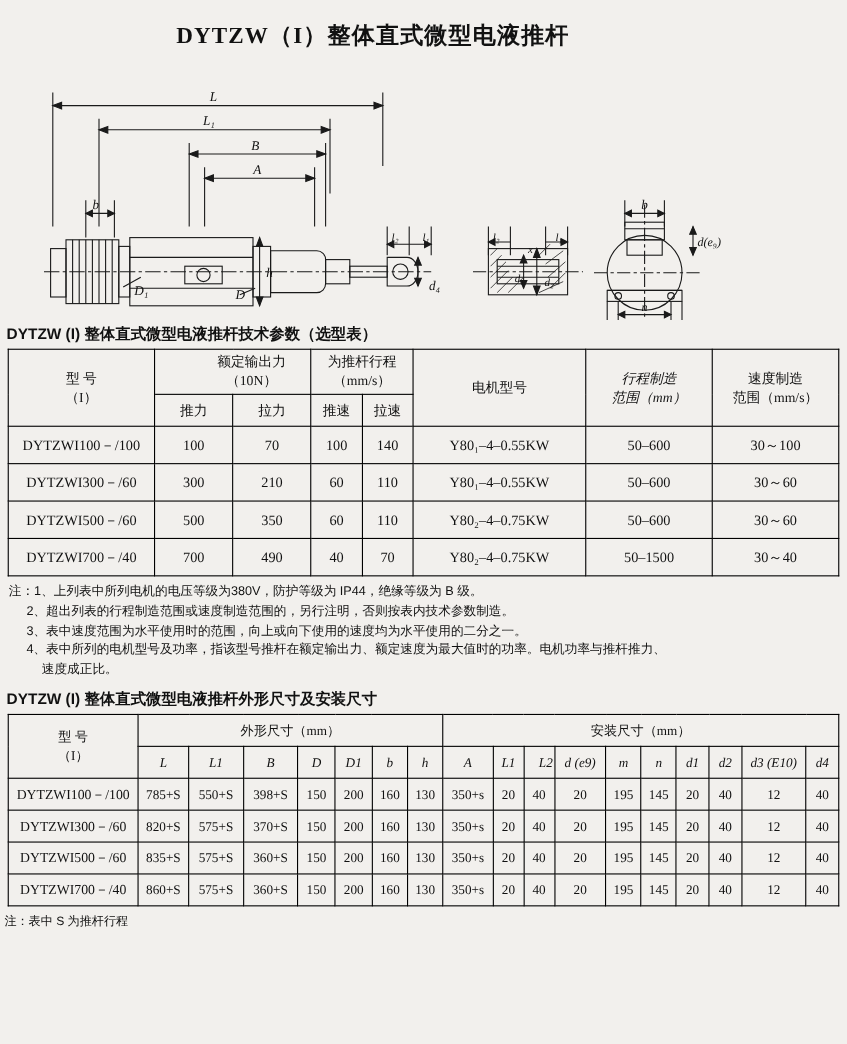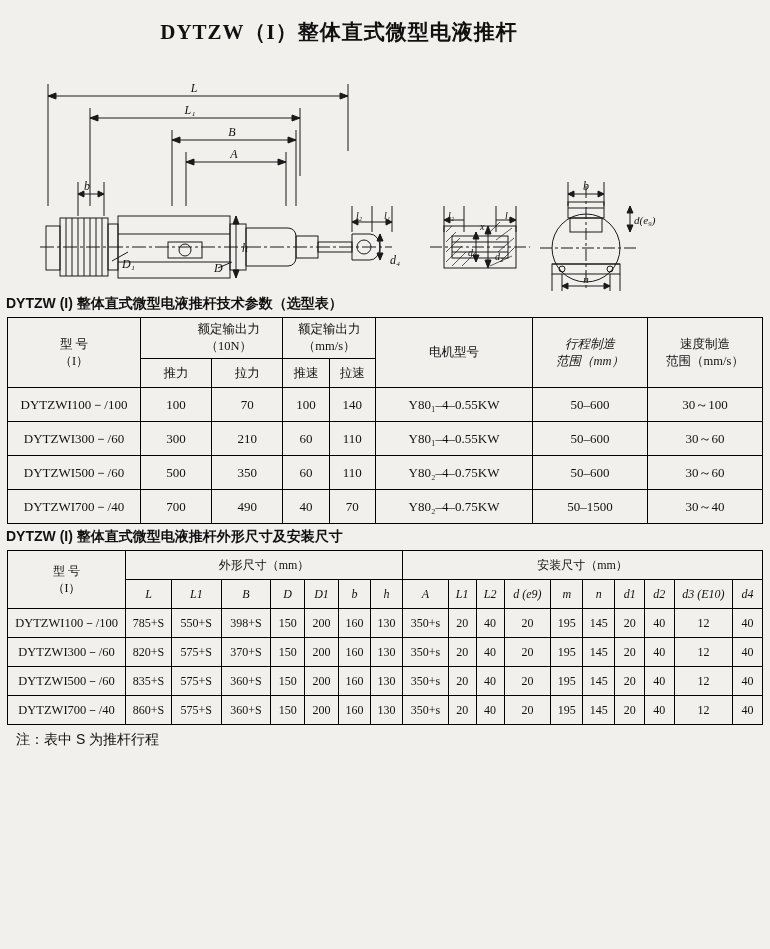--- a/index.html
+++ b/index.html
@@ -80,22 +80,22 @@
   table.dims td{
     border:1px solid #000;
     text-align:center;
     vertical-align:middle;
     padding:2px 1px;
     height:24px;
     font-family:"Liberation Serif", serif;
   }
   table.dims td.model{font-size:12.5px;white-space:nowrap;padding:2px 2px;}
   .note2{
-    font-size:14px;
-    padding:6px 16px;
+    font-size:11px;
+    padding:6px 4px;
     font-family:"Liberation Sans", sans-serif;
   }
   .ital{font-style:italic;}
 </style>
 </head>
 <body>
 
 <div class="page">
 
   <div class="title">DYTZW（I）整体直式微型电液推杆</div>
@@ -279,21 +279,21 @@
   <div class="section-caption">DYTZW (I) 整体直式微型电液推杆技术参数（选型表）</div>
 
   <table class="spec">
     <tbody>
       <tr class="hrow">
         <td rowspan="2" style="width:128px;">
           <div>型  号</div>
           <div>（I）</div>
         </td>
         <td colspan="2" style="width:140px;padding-left:36px;">额定输出力（10N）</td>
-        <td colspan="2" style="width:110px;">额定输出力（mm/s）</td>
+        <td colspan="2" style="width:110px;">为推杆行程（mm/s）</td>
         <td rowspan="2" style="width:152px;">电机型号</td>
         <td rowspan="2" style="width:110px;font-style:italic;">
           <div>行程制造</div>
           <div>范围（mm）</div>
         </td>
         <td rowspan="2" style="width:110px;">
           <div>速度制造</div>
           <div>范围（mm/s）</div>
         </td>
       </tr>
@@ -340,20 +340,27 @@
         <td>490</td>
         <td>40</td>
         <td>70</td>
         <td>Y80₂–4–0.75KW</td>
         <td>50–1500</td>
         <td>30～40</td>
       </tr>
     </tbody>
   </table>
 
+  <div class="notes">
+    <div>注：1、上列表中所列电机的电压等级为380V，防护等级为 IP44，绝缘等级为 B 级。</div>
+    <div class="indent">2、超出列表的行程制造范围或速度制造范围的，另行注明，否则按表内技术参数制造。</div>
+    <div class="indent">3、表中速度范围为水平使用时的范围，向上或向下使用的速度均为水平使用的二分之一。</div>
+    <div class="indent">4、表中所列的电机型号及功率，指该型号推杆在额定输出力、额定速度为最大值时的功率。电机功率与推杆推力、</div>
+    <div class="indent" style="padding-left:30px;">速度成正比。</div>
+  </div>
 
   <div class="section-caption">DYTZW (I) 整体直式微型电液推杆外形尺寸及安装尺寸</div>
 
   <table class="dims">
     <tbody>
       <tr>
         <td rowspan="2" style="width:116px;">
           <div>型  号</div>
           <div>（I）</div>
         </td>
@@ -364,21 +371,21 @@
         <td class="ital" style="width:44px;">L</td>
         <td class="ital" style="width:48px;">L1</td>
         <td class="ital" style="width:48px;">B</td>
         <td class="ital" style="width:32px;">D</td>
         <td class="ital" style="width:32px;">D1</td>
         <td class="ital" style="width:30px;">b</td>
         <td class="ital" style="width:30px;">h</td>
 
         <td class="ital" style="width:44px;">A</td>
         <td class="ital" style="width:26px;">L1</td>
-        <td class="ital" style="width:26px;">L2</td>
+        <td class="ital" style="width:26px;text-align:right;">L2</td>
         <td class="ital" style="width:46px;">d (e9)</td>
         <td class="ital" style="width:30px;">m</td>
         <td class="ital" style="width:30px;">n</td>
         <td class="ital" style="width:28px;">d1</td>
         <td class="ital" style="width:28px;">d2</td>
         <td class="ital" style="width:58px;">d3 (E10)</td>
         <td class="ital" style="width:28px;">d4</td>
       </tr>
 
       <tr>

